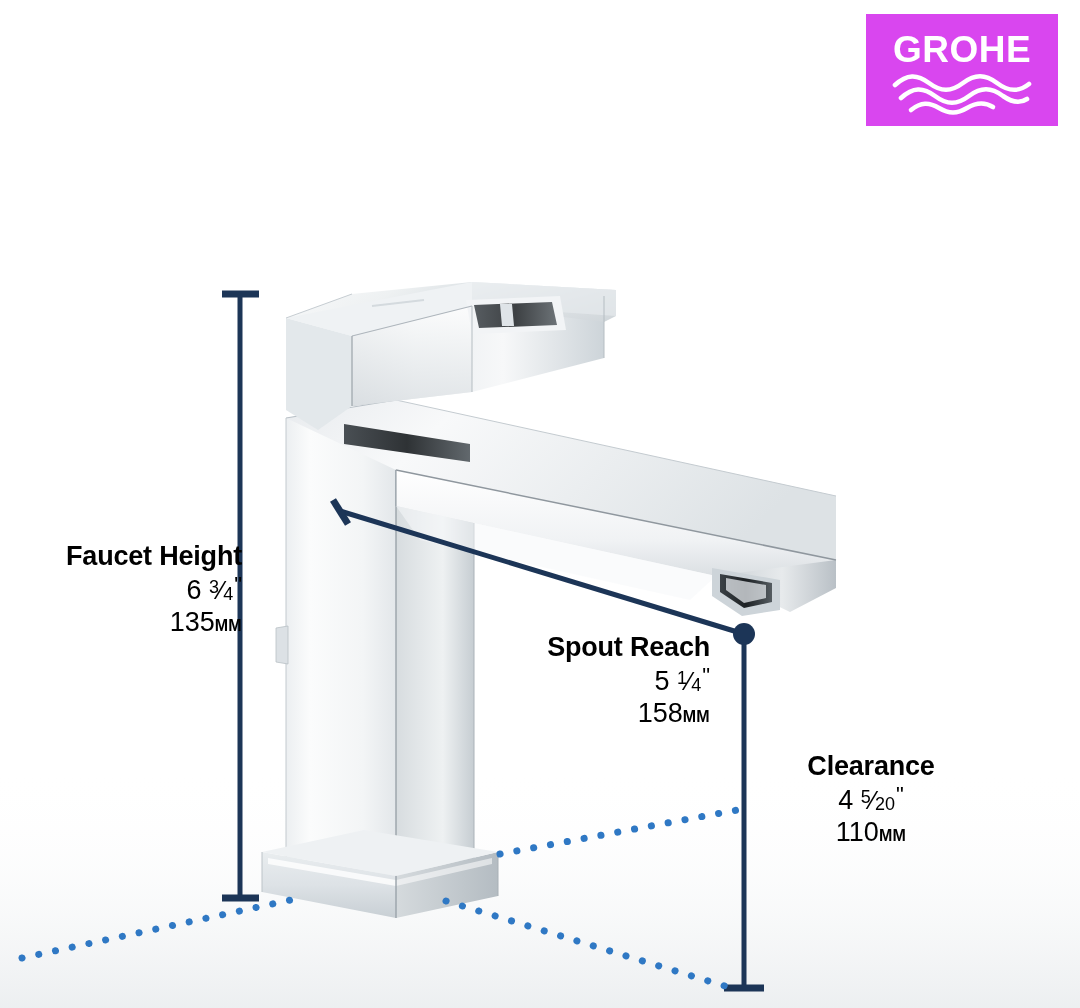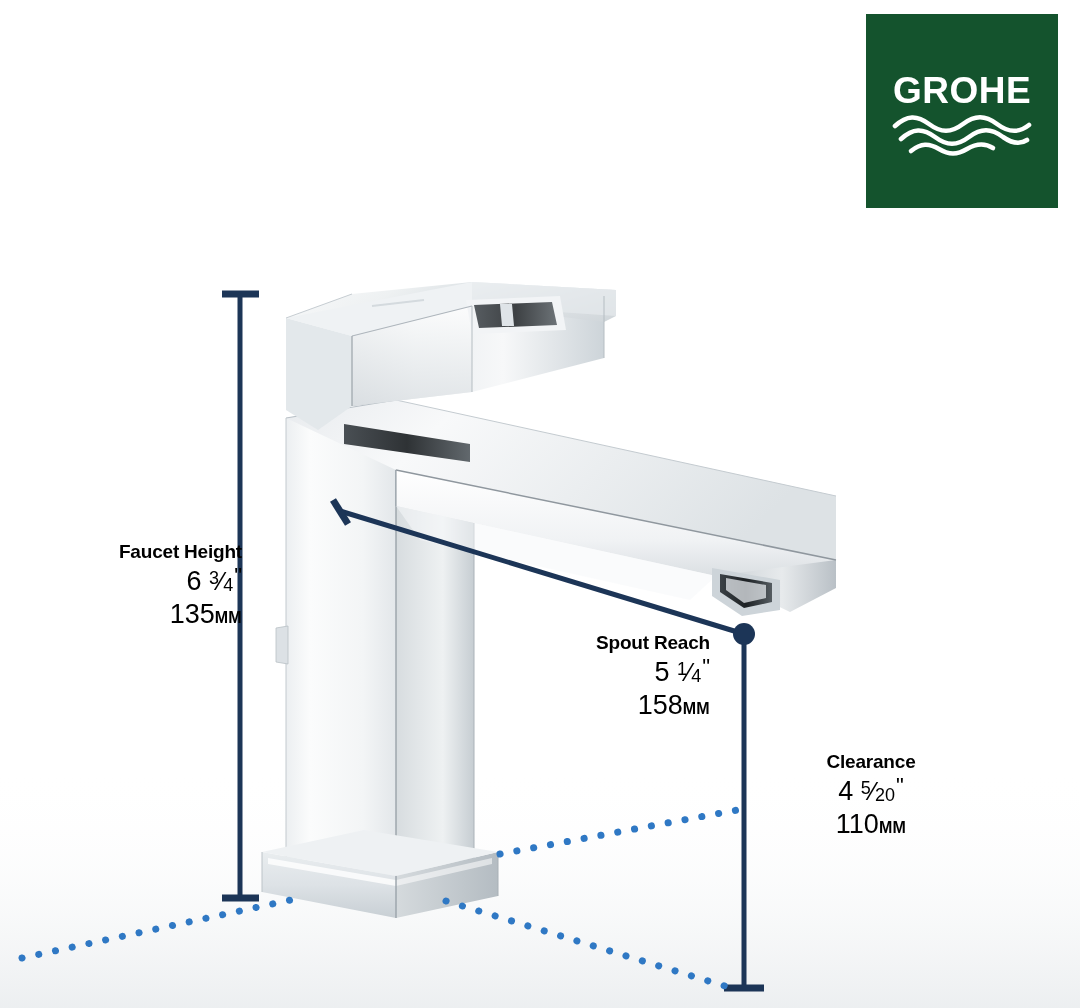--- a/index.html
+++ b/index.html
@@ -19,22 +19,22 @@
     background: #ffffff;
     overflow: hidden;
   }
 
   
   .logo-box {
     position: absolute;
     left: 866px;
     top: 14px;
     width: 192px;
-    height: 194px;
-    background: #14532d;
+    height: 112px;
+    background: #d946ef;
     display: flex;
     flex-direction: column;
     align-items: center;
     justify-content: center;
   }
   .logo-word {
     color: #ffffff;
     font-family: "Liberation Sans", sans-serif;
     font-weight: 700;
     font-size: 37px;
@@ -47,21 +47,21 @@
 
   
   .product { position: absolute; left: 0; top: 0; width: 1080px; height: 1008px; }
 
   
   .dim-layer { position: absolute; left: 0; top: 0; width: 1080px; height: 1008px; }
 
   
   .callout { position: absolute; color: #000000; line-height: 1.06; }
   .callout .title {
-    font-size: 19px;
+    font-size: 27px;
     font-weight: 700;
     letter-spacing: -0.2px;
     white-space: nowrap;
     display: block;
   }
   .callout .imperial {
     font-size: 27px;
     font-weight: 400;
     white-space: nowrap;
     display: block;

